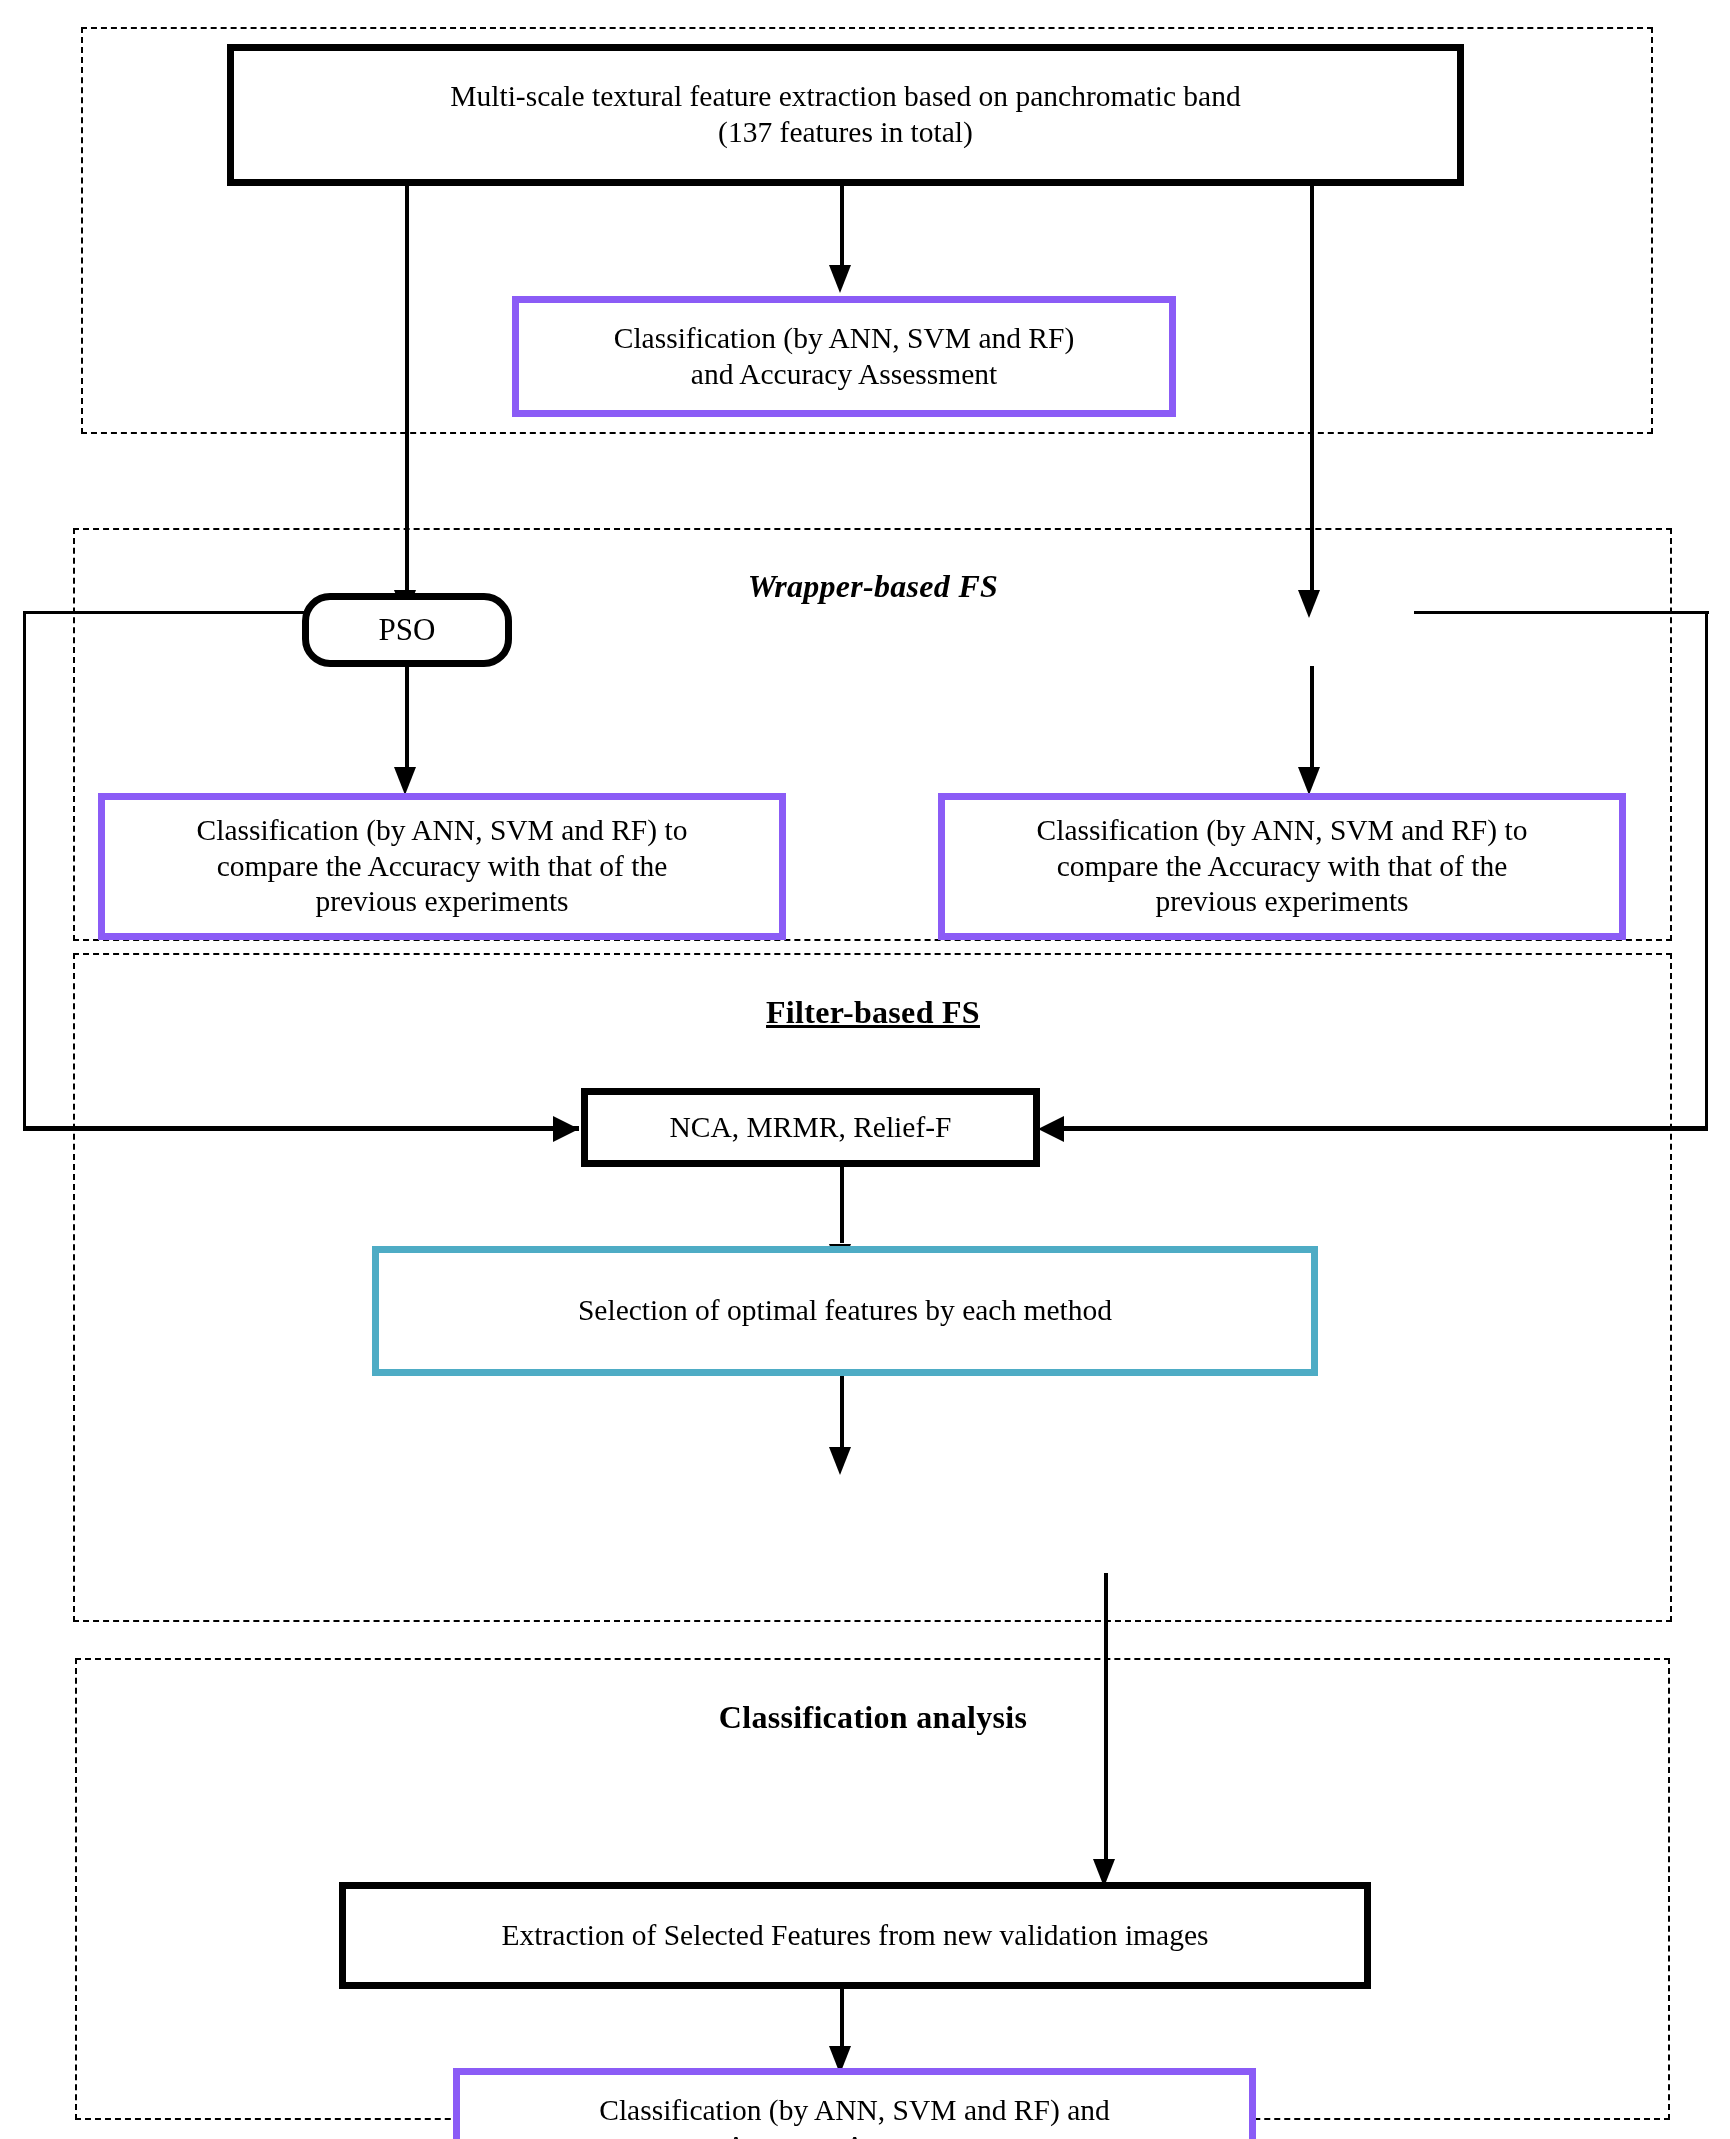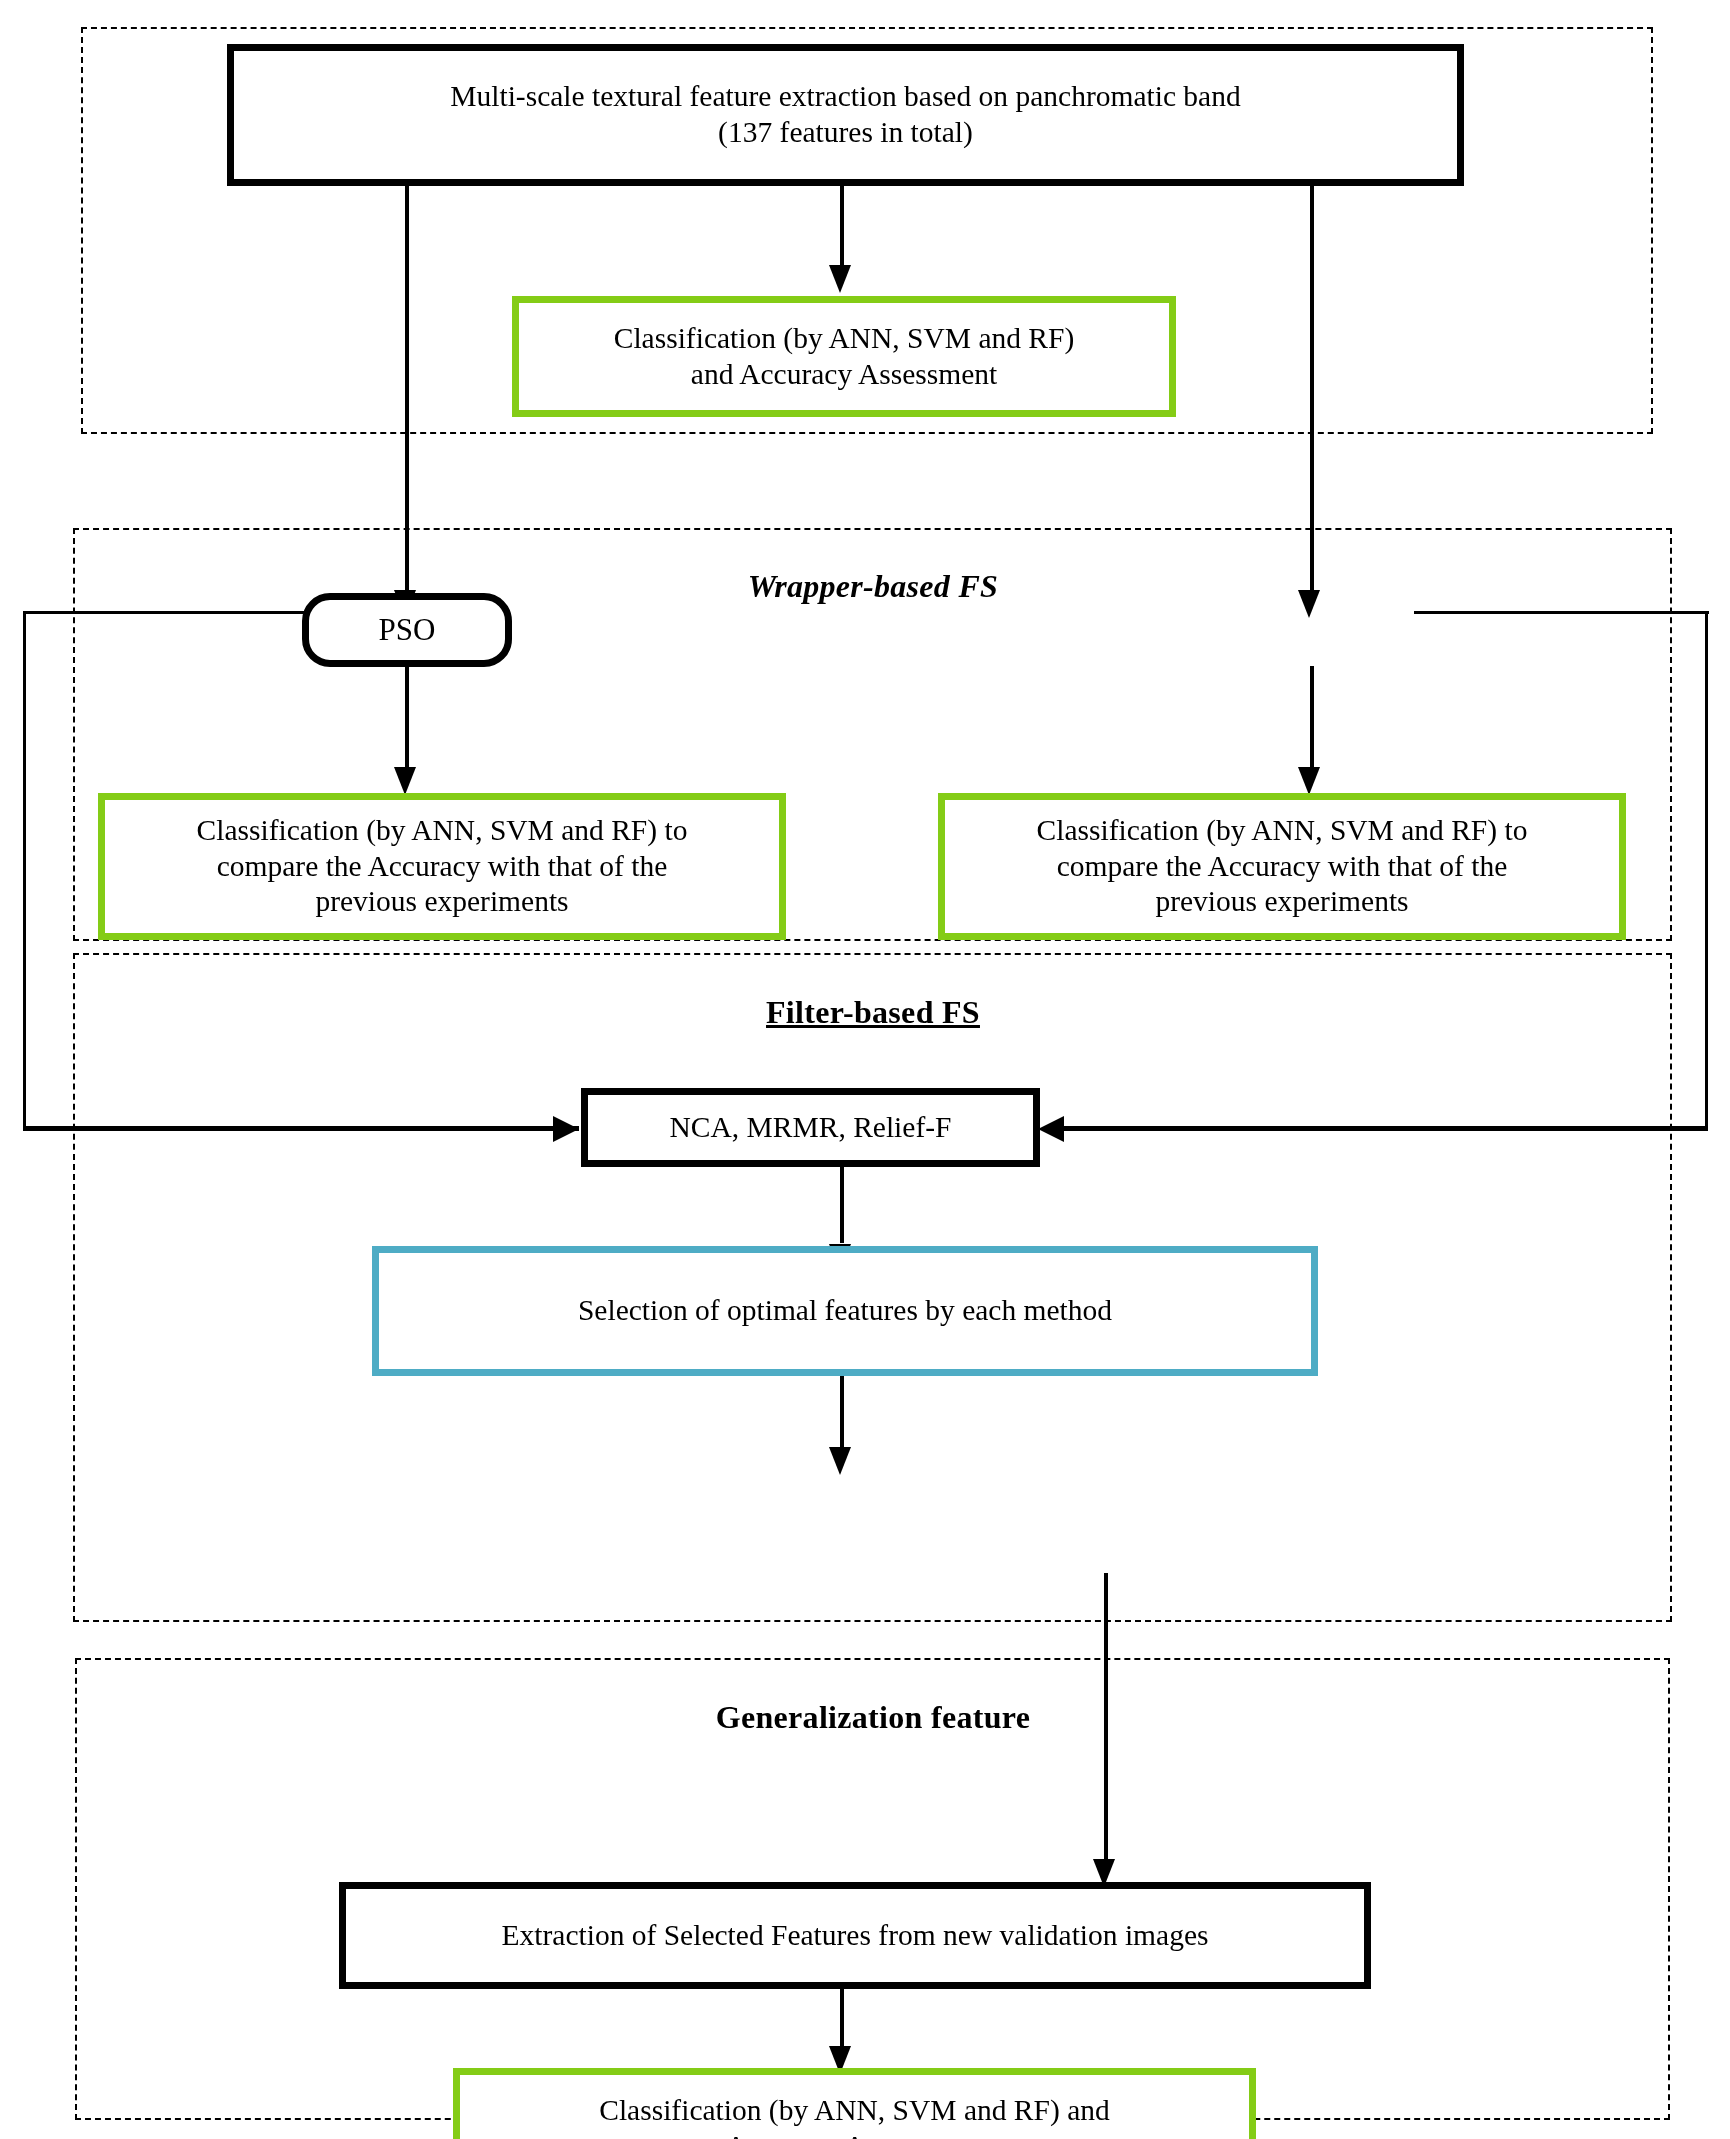--- a/index.html
+++ b/index.html
@@ -40,21 +40,21 @@
     align-items: center;
     justify-content: center;
     text-align: center;
     color: #000000;
     font-size: 29.5px;
     line-height: 1.22;
     padding: 3.3px 9.8px;
     z-index: 6;
   }
   .box-black  { border: 7px solid #000000; }
-  .box-green  { border: 7px solid #84cc16; }
+  .box-green  { border: 7px solid #8b5cf6; }
   .box-blue   { border: 7px solid #4EACC5; }
   .box-small  { font-size: 31px; }
 
   
   .vline, .hline {
     position: absolute;
     background: #000000;
     z-index: 3;
   }
   .vline { width: 3.8px; }
@@ -98,21 +98,21 @@
   <div class="section" style="left:73px; top:528px; width:1599px; height:413px;"></div>
 
   <div class="section" style="left:73px; top:953px; width:1599px; height:669px;"></div>
 
   <div class="section" style="left:75px; top:1658px; width:1595px; height:462px;"></div>
 
   <div class="section-title" style="left:619px; top:568px; width:508px;font-style:italic;">Wrapper-based FS</div>
 
   <div class="section-title" style="left:619px; top:994px; width:508px;text-decoration:underline;">Filter-based FS</div>
 
-  <div class="section-title" style="left:619px; top:1699px; width:508px;">Generalization feature</div>
+  <div class="section-title" style="left:619px; top:1699px; width:508px;">Classification analysis</div>
 
   <div class="box box-black label-line" style="left:227px; top:44px; width:1237px; height:142px;">Multi-scale textural feature extraction based on panchromatic band
 (137 features in total)</div>
 
   <div class="vline" style="left:840px; top:186px; width:3.8px; height:79px;"></div>
   <div class="arrow-down" style="left:829px; top:265px;"></div>
 
   <div class="box box-green label-line" style="left:512px; top:296px; width:664px; height:121px;">Classification (by ANN, SVM and RF)
 and Accuracy Assessment</div>
 

